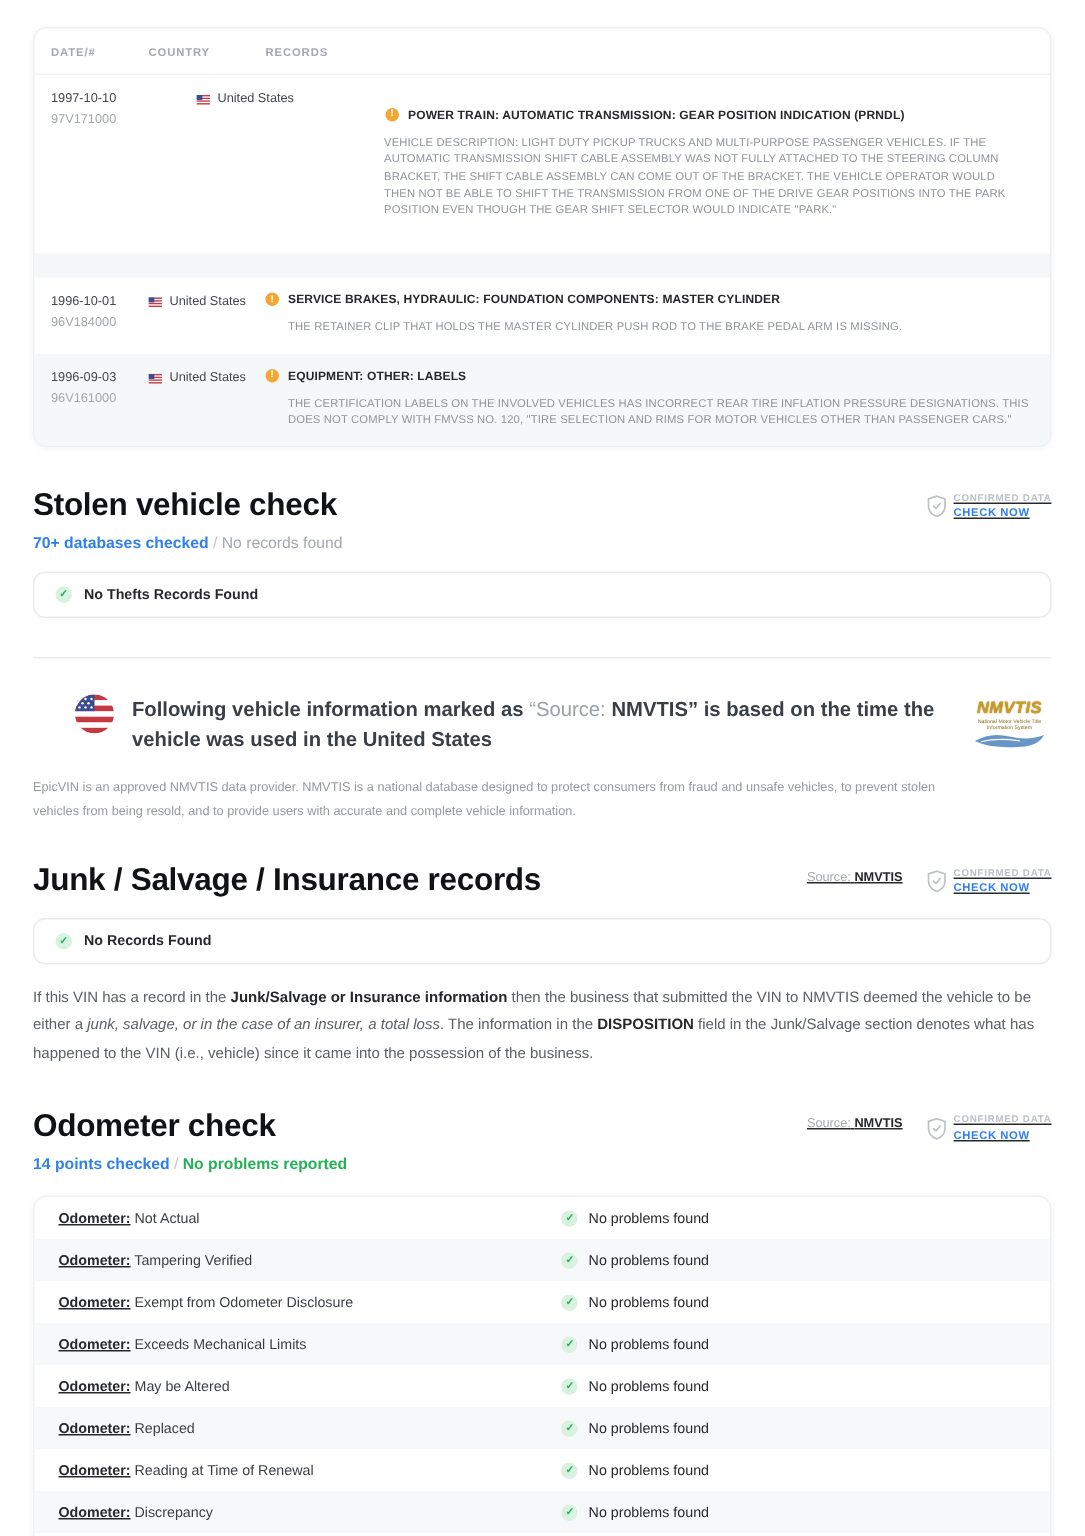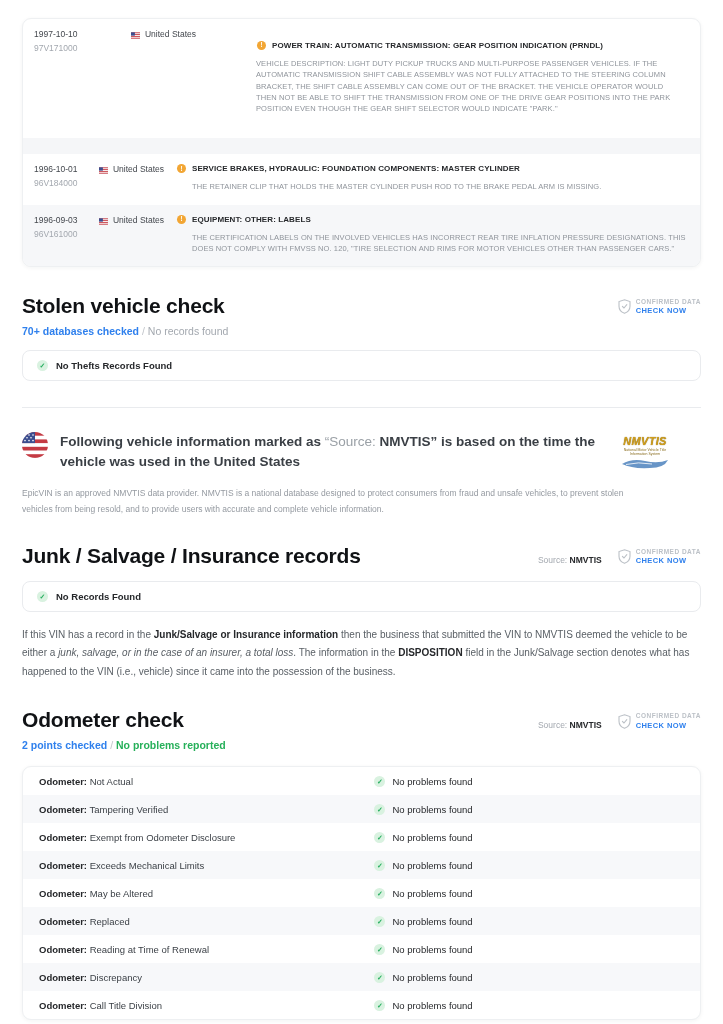--- a/index.html
+++ b/index.html
@@ -25,60 +25,60 @@
   .rec-title-line { display:flex; align-items:center; gap:6px; }
   .recall-row:first-child .rec-title-line { margin-top:12px;margin-left:16px; }
   .warn-icon { width:9px; height:9px; min-width:9px; border-radius:50%; background:#f2a634; color:#fff; font-size:6.5px; font-weight:800; display:flex; align-items:center; justify-content:center; line-height:1; }
   .rec-title { font-size:8px; font-weight:800; color:#26282b; letter-spacing:.1px; }
   .rec-desc { margin-left:15px; margin-top:8px; font-size:7.5px; line-height:1.5; color:#8f949b; letter-spacing:.1px; max-width:560px; }
 
   
   .section { margin-top:27px; }
   .sec-head { display:flex; align-items:flex-start; justify-content:space-between; }
   .sec-title { font-size:21px; font-weight:800; letter-spacing:-.2px; color:#101215; }
-  .sec-right { display:flex; align-items:flex-end; gap:16px; padding-top:4px; }
+  .sec-right { display:flex; align-items:flex-start; gap:16px; padding-top:4px;text-decoration:underline; }
   .source { font-size:8.5px; white-space:nowrap; }
   .source .s-label { color:#a3a8af; }
   .source .s-value { color:#26282b; font-weight:800; }
   .badge { display:flex; align-items:center; gap:5px; cursor:pointer; }
   .badge-text { display:flex; flex-direction:column; line-height:1.25; }
   .badge-l1 { font-size:6.5px; font-weight:700; letter-spacing:.5px; color:#bcc1c7; }
   .badge-l2 { font-size:7.5px; font-weight:800; letter-spacing:.4px; color:#2f80ed; }
   .subtitle { margin-top:7px; font-size:10.5px; font-weight:700; }
   .sub-blue { color:#2f80ed; }
   .sub-sep { color:#c1c5ca; font-weight:400; }
   .sub-gray { color:#a3a8af; font-weight:400; }
   .sub-green { color:#27b05a; }
 
   .check-icon { width:11px; height:11px; min-width:11px; border-radius:50%; background:#d9f2e0; color:#27ae60; font-size:7px; font-weight:800; display:flex; align-items:center; justify-content:center; line-height:1; }
   .box-text { font-size:9.5px; font-weight:700; color:#26282b; }
 
   
-  .note-top { display:flex; gap:12px; }
+  .note-top { display:flex; gap:12px;justify-content:flex-end; }
   .note-heading { flex:1; font-size:13.5px; line-height:1.5; max-width:545px; }
   .seg-d { color:#3a3f45; font-weight:700; }
   .seg-g { color:#9aa0a6; font-weight:400; }
   .seg-n { font-weight:400; }
   .seg-b { font-weight:800; color:#26282b; }
   .seg-i { font-style:italic; }
   .note-body { margin-top:12px; font-size:8.5px; line-height:1.8; color:#959aa1; max-width:630px; }
   .flag-round { width:26px; height:26px; min-width:26px; }
   .nmvtis-logo { width:56px; text-align:center; margin-top:4px; }
   .logo-word { font-size:11px; font-weight:800; font-style:italic; color:#cf9d1c; text-shadow:0 0 1px #6b5200; letter-spacing:.3px; line-height:1; }
   .logo-sub { font-size:3.5px; color:#8a6d1f; line-height:1.2; margin-top:1px; }
 
   
   .para { margin-top:14px; font-size:10px; line-height:1.85; color:#5a6066; max-width:678px; }
 
   
   .odo-card { margin-top:15px; }
   .odo-row { display:grid; grid-template-columns:52% 1fr; align-items:center; padding:8.5px 16px; }
   .odo-row:nth-child(even) { background:#f7f8fa; }
   .odo-label { font-size:9.5px; color:#3a3f45; }
-  .odo-label b { font-weight:800; color:#26282b; }
+  .odo-label b { font-weight:800; color:#26282b;text-decoration:underline; }
   .odo-status { display:flex; align-items:flex-start; gap:7px; font-size:9.5px; color:#26282b; }
 
   
   .shield-icon svg { display:block; }
   .flag-sm { display:inline-block; margin-top:1px; }
 </style>
 </head>
 <body>
 
 <svg width="0" height="0" style="position:absolute">
@@ -115,20 +115,25 @@
           <circle cx="7" cy="8.6" r="0.8" fill="#fff"></circle>
           <circle cx="11" cy="8.6" r="0.8" fill="#fff"></circle>
       </g>
     </g>
   </defs>
 </svg>
 
 <div class="page">
 
   <div class="card">
+    <div class="t-head">
+      <span>DATE/#</span>
+      <span>COUNTRY</span>
+      <span>RECORDS</span>
+    </div>
     <div>
     <div class="recall-row">
       <div>
         <div class="rec-date">1997-10-10</div>
         <div class="rec-num">97V171000</div>
       </div>
       <div class="rec-country">
         <svg class="flag-sm" width="15" height="11" viewBox="0 0 15 10.5">
               <use href="#us-flag-rect"></use>
             </svg>
@@ -276,21 +281,21 @@
               </svg>
           </span>
           <span class="badge-text">
             <span class="badge-l1">CONFIRMED DATA</span>
             <span class="badge-l2">CHECK NOW</span>
           </span>
         </div>
       </div>
     </div>
     <div class="subtitle">
-      <span class="sub-blue">2 points checked</span>
+      <span class="sub-blue">14 points checked</span>
       <span class="sub-sep">/</span>
       <span class="sub-green">No problems reported</span>
     </div>
     <div class="card odo-card">
     <div class="odo-row">
       <div class="odo-label">
         <b>Odometer:</b><span> Not Actual</span>
       </div>
       <div class="odo-status">
         <span class="check-icon">✓</span>

